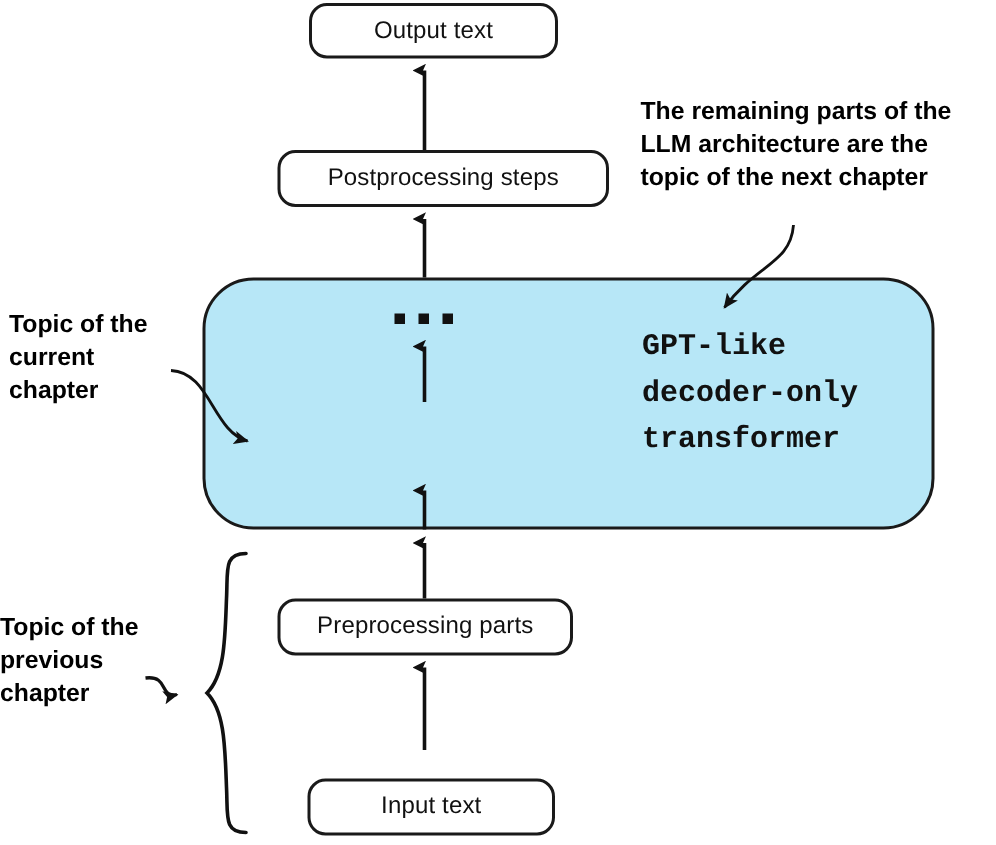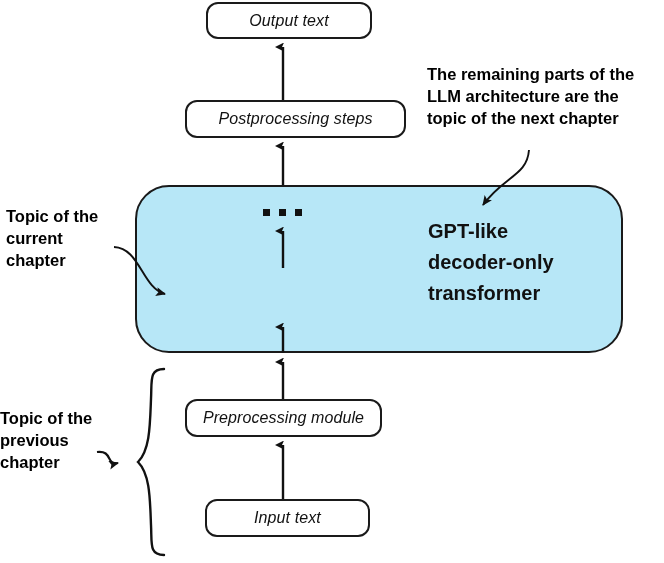--- a/index.html
+++ b/index.html
@@ -30,21 +30,20 @@
     align-items: center;
     justify-content: center;
     background: #ffffff;
     border: 2px solid #1a1a1a;
     border-radius: 12px;
     font-family: "Liberation Sans", sans-serif;
     font-size: 16px;
     color: #111111;
     letter-spacing: 0.1px;
     white-space: nowrap;
-    font-style: italic;
   }
   .node.dashed {
     border-style: dashed;
     border-width: 2px;
     border-radius: 26px;
     background: #ffffff;
   }
   .bluebox {
     position: absolute;
     box-sizing: border-box;
@@ -56,21 +55,21 @@
     position: absolute;
     font-family: "Liberation Sans", sans-serif;
     font-weight: bold;
     font-size: 16.5px;
     line-height: 1.33;
     color: #000000;
     white-space: pre-line;
   }
   .biglabel {
     position: absolute;
-    font-family: Liberation Sans, sans-serif;
+    font-family: Liberation Mono, monospace;
     font-weight: bold;
     font-size: 20px;
     line-height: 1.55;
     color: #111111;
     white-space: pre-line;
   }
   .dots {
     position: absolute;
     display: flex;
     gap: 9px;
@@ -129,24 +128,24 @@
     <i></i>
     <i></i>
   </div>
 
 
   <div class="biglabel" style="left:428px; top:216px;">GPT-like
 decoder-only
 transformer</div>
 
   <div class="node" style="left:185px; top:399px; width:197px; height:38px;">
-    <span>Preprocessing module</span>
+    <span>Preprocessing parts</span>
   </div>
 
-  <div class="node" style="left:205px; top:499px; width:165px; height:38px;">
+  <div class="node" style="left:205px; top:519px; width:165px; height:38px;">
     <span>Input text</span>
   </div>
 
   <div class="annot" style="left:427px; top:64px; width:240px;">The remaining parts of the
 LLM architecture are the
 topic of the next chapter</div>
 
   <div class="annot" style="left:6px; top:206px; width:130px;">Topic of the
 current
 chapter</div>

